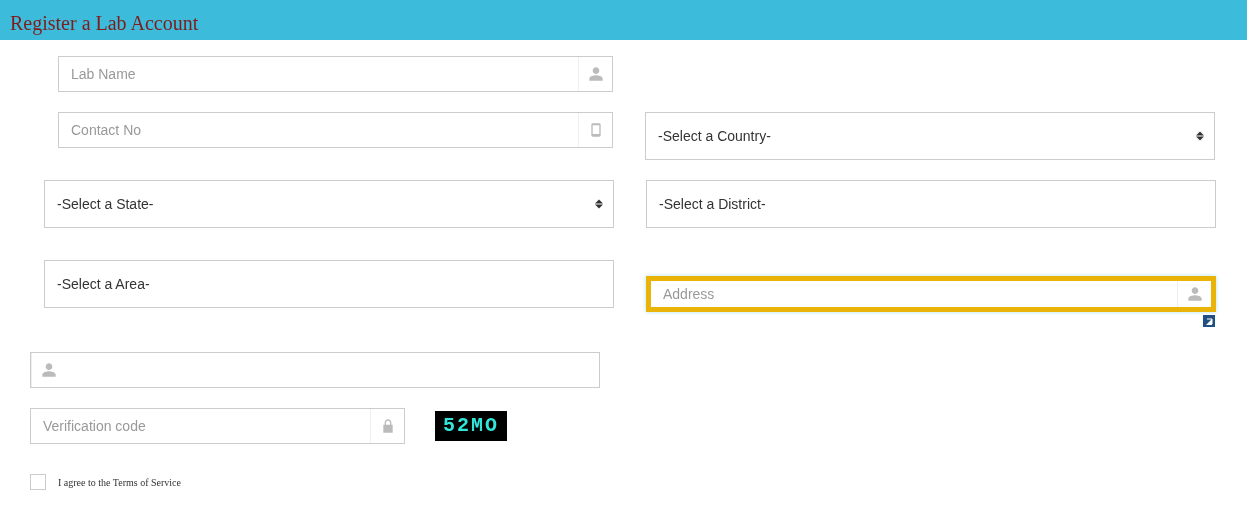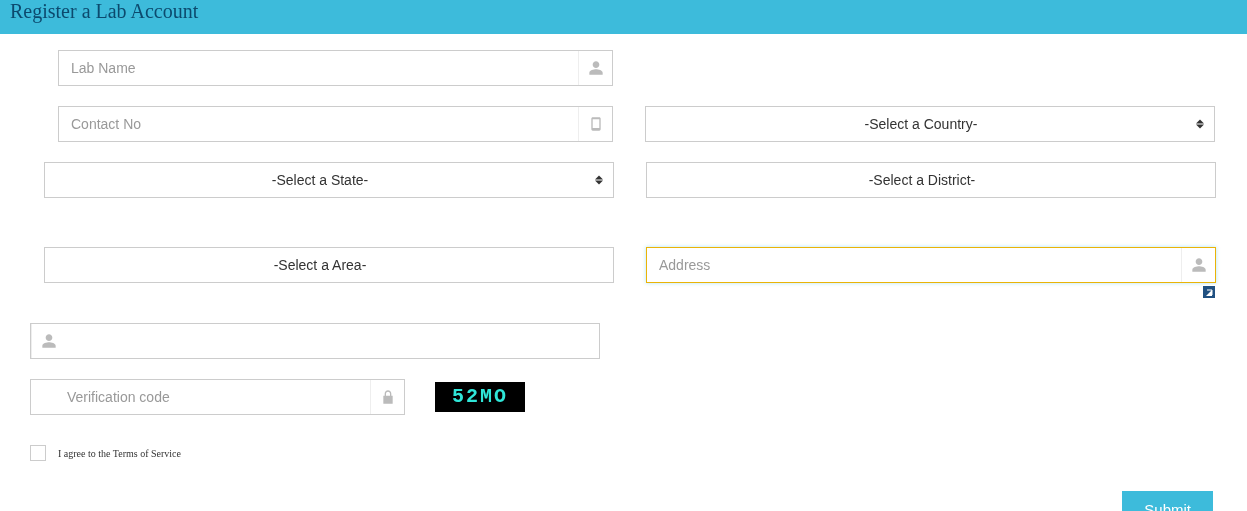--- a/index.html
+++ b/index.html
@@ -1,24 +1,24 @@
 <!DOCTYPE html>
 <html><head>
 <meta charset="utf-8">
 <style>
   * { box-sizing: border-box; margin: 0; padding: 0; }
   body { font-family: Arial, Helvetica, sans-serif; font-size: 14px; color: #333; background: #fff; }
 
   .header {
     background: #3dbbdb;
-    color: #0c4a6e;
+    color: #7f1d1d;
     font-family: Georgia, 'Times New Roman', serif;
     font-size: 20px;
-    padding: 0 10px;
-    height: 34px;
+    padding: 12px 10px;
+    height: 40px;
   }
 
   .form-area {
     padding: 16px 30px 0 30px;
   }
 
   .row {
     display: flex;
     gap: 32px;
     margin-bottom: 20px;
@@ -30,22 +30,23 @@
   .col-left.noindent { margin-left: 14px; flex: 0 0 570px; }
 
   .input-group {
     display: flex;
     width: 100%;
     height: 36px;
     border: 1px solid #ccc;
     background: #fff;
   }
   .input-group.focused {
-    border: 1px solid #eab308;
+    border: 5px solid #eab308;
     box-shadow: 0 0 4px rgba(61,187,219,.4);
+    margin-top: 16px;
   }
   .input-group input {
     flex: 1;
     border: none;
     outline: none;
     padding: 0 12px;
     font-size: 14px;
     color: #555;
     background: transparent;
   }
@@ -56,28 +57,27 @@
     align-items: center;
     justify-content: center;
     border-left: 1px solid #eee;
     color: #bbb;
   }
   .addon svg { width: 16px; height: 16px; fill: #bbb; }
 
   .select-wrap {
     position: relative;
     width: 100%;
-    height: 36px;
+    height: 48px;
     border: 1px solid #ccc;
     background: #fff;
     display: flex;
     align-items: center;
     padding: 0 30px 0 12px;
     cursor: pointer;
-    justify-content: center;
   }
   .select-wrap .sel-text { color: #333; }
   .select-caret {
     position: absolute;
     right: 10px;
     top: 50%;
     transform: translateY(-50%);
     display: flex;
     flex-direction: column;
     gap: 1px;
@@ -96,34 +96,34 @@
   }
 
   .captcha {
     display: inline-block;
     background: #000;
     color: #2fe6d8;
     font-family: "Courier New", monospace;
     font-weight: bold;
     font-size: 20px;
     letter-spacing: 2px;
-    padding: 3px 17px;
+    padding: 3px 8px;
     margin-left: 30px;
     vertical-align: top;
     height: 30px;
     line-height: 24px;
   }
 
   .row-captcha {
     display: flex;
     align-items: center;
     margin-left: 0;
     margin-bottom: 30px;
   }
-  .row-captcha .input-group { width: 375px; height: 36px; padding-left: 24px; }
+  .row-captcha .input-group { width: 375px; height: 36px; }
 
   .terms-row {
     display: flex;
     align-items: center;
     gap: 12px;
     margin-bottom: 30px;
   }
   .checkbox {
     width: 16px;
     height: 16px;
@@ -200,21 +200,21 @@
       <div class="select-wrap">
         <span class="sel-text">-Select a Country-</span>
         <div class="select-caret">
             <div class="up"></div>
             <div class="down"></div>
           </div>
       </div>
     </div>
   </div>
 
-  <div class="row" style="margin-bottom:49px;">
+  <div class="row" style="margin-bottom:32px;">
     <div class="col-left noindent">
       <div class="select-wrap">
         <span class="sel-text">-Select a State-</span>
         <div class="select-caret">
             <div class="up"></div>
             <div class="down"></div>
           </div>
       </div>
     </div>
     <div class="col-right">

